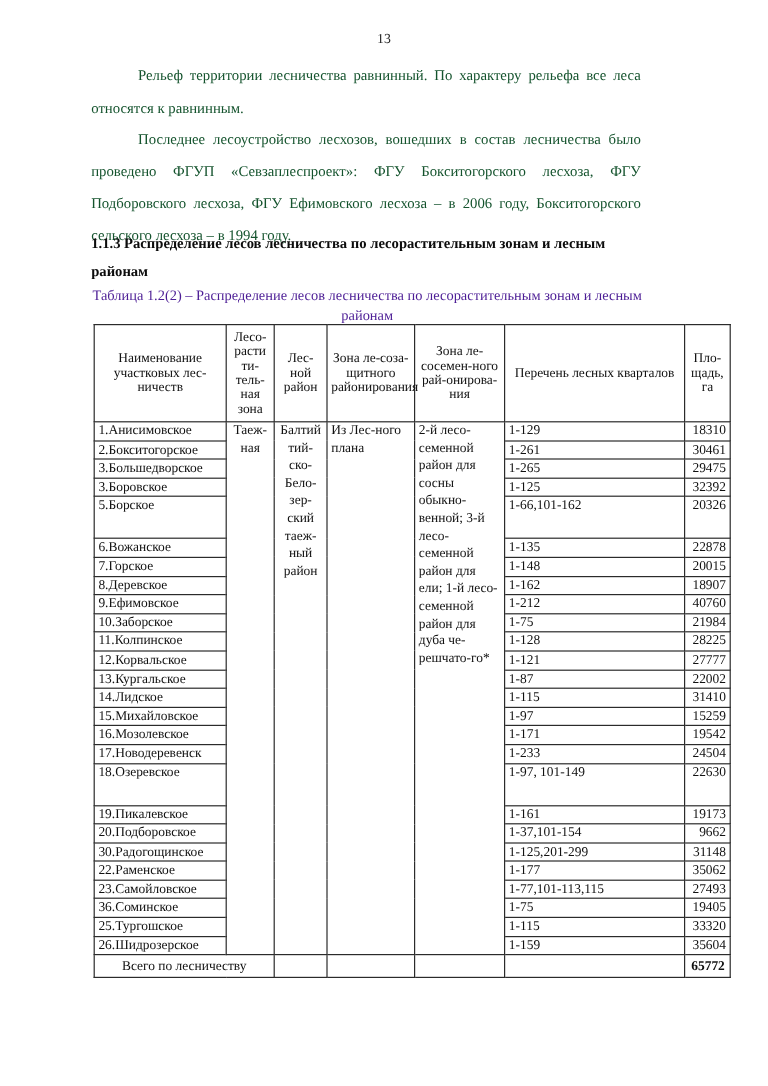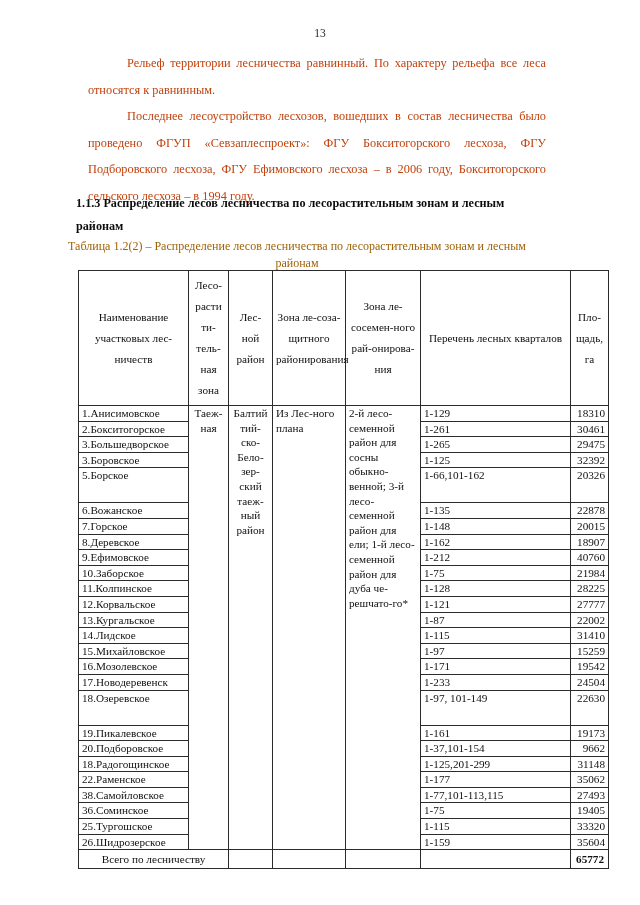--- a/index.html
+++ b/index.html
@@ -21,26 +21,26 @@
   }
   .page-number {
     position: absolute;
     top: 27px; left: 0; right: 0;
     text-align: center;
     font-size: 11.5px;
     color: #242424;
   }
   .body-text {
     position: absolute;
-    left: 88px;
+    left: 76px;
     width: 458px;
     font-size: 12.3px;
     line-height: 26.6px;
     text-align: justify;
-    color: #c2410c;
+    color: #14532d;
   }
   .body-text p {
     margin: 0;
     text-indent: 39px;
     text-align: justify;
     text-justify: inter-word;
   }
   #para1 { top: 50px; }
   #para2 { top: 103px; }
 
@@ -50,26 +50,26 @@
     left: 76px;
     width: 458px;
     font-size: 12.2px;
     font-weight: bold;
     line-height: 23px;
     text-align: left;
   }
   .table-caption {
     position: absolute;
     top: 238px;
-    left: 68px;
+    left: 77px;
     width: 458px;
     font-size: 12px;
     line-height: 17px;
     text-align: center;
-    color: #a16207;
+    color: #4c1d95;
   }
 
   table.main {
     position: absolute;
     top: 270px;
     left: 78px;
     width: 530px;
     border-collapse: collapse;
     font-size: 11.2px;
     color: #111;
@@ -78,21 +78,21 @@
   table.main td, table.main th {
     border: 1px solid #2b2b2b;
     padding: 0 3px;
     vertical-align: top;
     font-weight: normal;
     line-height: 14.6px;
   }
   table.main th {
     vertical-align: middle;
     padding: 4px 3px;
-    line-height: 21px;
+    line-height: 12px;
   }
   .c-name   { width: 110px; }
   .c-zone   { width: 40px;  }
   .c-region { width: 44px;  }
   .c-proto  { width: 73px;  }
   .c-seed   { width: 75px;  }
   .c-quart  { width: 150px; }
   .c-area   { width: 38px;  }
 
   td.name-cell {
@@ -283,31 +283,31 @@
           <td class="name-cell">19.Пикалевское</td>
           <td class="quart-cell">1-161</td>
           <td class="area-cell">19173</td>
         </tr>
         <tr>
           <td class="name-cell">20.Подборовское</td>
           <td class="quart-cell">1-37,101-154</td>
           <td class="area-cell">9662</td>
         </tr>
         <tr>
-          <td class="name-cell">18.Радогощинское</td>
+          <td class="name-cell">30.Радогощинское</td>
           <td class="quart-cell">1-125,201-299</td>
           <td class="area-cell">31148</td>
         </tr>
         <tr>
           <td class="name-cell">22.Раменское</td>
           <td class="quart-cell">1-177</td>
           <td class="area-cell">35062</td>
         </tr>
         <tr>
-          <td class="name-cell">38.Самойловское</td>
+          <td class="name-cell">23.Самойловское</td>
           <td class="quart-cell">1-77,101-113,115</td>
           <td class="area-cell">27493</td>
         </tr>
         <tr>
           <td class="name-cell">36.Соминское</td>
           <td class="quart-cell">1-75</td>
           <td class="area-cell">19405</td>
         </tr>
         <tr>
           <td class="name-cell">25.Тургошское</td>

